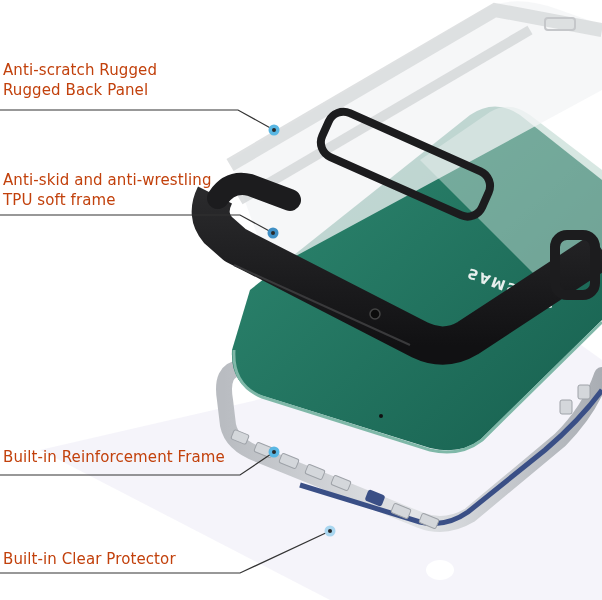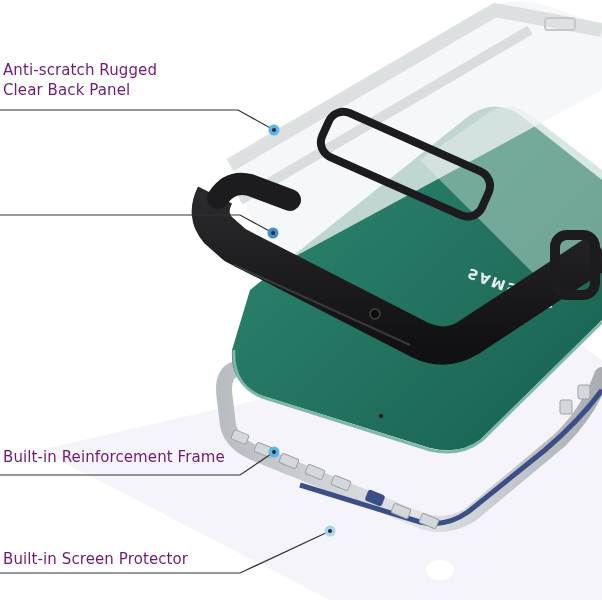--- a/index.html
+++ b/index.html
@@ -1,19 +1,19 @@
 <!DOCTYPE html>
 <html><head>
   <meta charset="utf-8">
   <style>
     html, body { margin: 0; padding: 0; background: #ffffff; }
     body { width: 602px; height: 600px; position: relative; overflow: hidden;
            font-family: "DejaVu Sans", "Liberation Sans", sans-serif; }
     .stage { position: absolute; left: 0; top: 0; width: 602px; height: 600px; }
-    .label { position: absolute; left: 3px; color: #701a75; font-size: 15px;
+    .label { position: absolute; left: 3px; color: #c2410c; font-size: 15px;
              line-height: 20px; letter-spacing: 0.1px; white-space: nowrap; }
     .label span { display: block; }
     svg { position: absolute; left: 0; top: 0; }
   </style>
 </head>
 <body>
 
 <div class="stage">
 
   <svg width="602" height="600" viewBox="0 0 602 600">
@@ -103,25 +103,29 @@
     </g>
     <g>
       <polyline points="0,573 240,573 330,531" fill="none" stroke="#333333" stroke-width="1.2"></polyline>
       <circle cx="330" cy="531" r="5.5" fill="#a9d6ef"></circle>
       <circle cx="330" cy="531" r="2" fill="#2a2a2a"></circle>
     </g>
   </svg>
 
   <div class="label" style="top:60px;">
     <span>Anti-scratch Rugged</span>
-    <span>Clear Back Panel</span>
+    <span>Rugged Back Panel</span>
   </div>
 
+  <div class="label" style="top:170px;">
+    <span>Anti-skid and anti-wrestling</span>
+    <span>TPU soft frame</span>
+  </div>
 
   <div class="label" style="top:447px;text-align:right;">
     <span>Built-in Reinforcement Frame</span>
   </div>
 
   <div class="label" style="top:549px;">
-    <span>Built-in Screen Protector</span>
+    <span>Built-in Clear Protector</span>
   </div>
 
 </div>
 
 </body></html>

